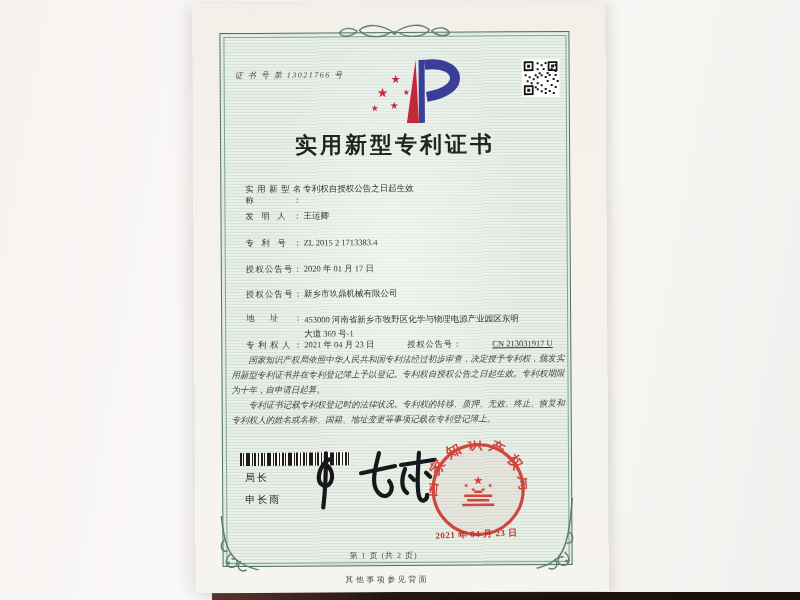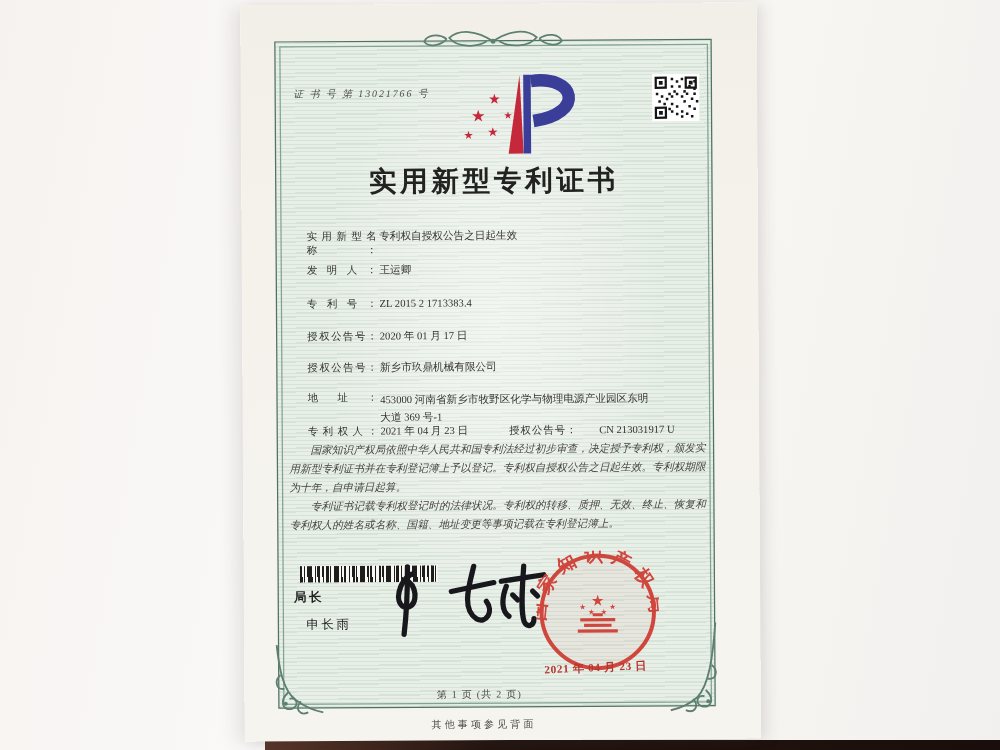--- a/index.html
+++ b/index.html
@@ -29,30 +29,30 @@
   .logo{position:absolute;left:142px;top:22px;width:112px;height:74px;}
   .qr{position:absolute;left:301px;top:27px;width:38px;height:38px;}
   .title{position:absolute;left:0;top:97px;width:100%;text-align:center;
     font-size:22px;font-weight:700;letter-spacing:3px;color:#222220;}
   .row{position:absolute;left:24px;right:6px;height:14px;font-size:8.5px;color:#35352f;}
   .flabel{display:inline-block;width:56px;font-size:8.3px;text-align:justify;text-align-last:justify;vertical-align:top;}
   .fvalue{position:absolute;left:58px;top:0;white-space:nowrap;}
   .fvalue.wrap{white-space:normal;width:216px;line-height:14px;}
   .r1{top:150px}.r2{top:177px}.r3{top:204px}.r4{top:230px}.r5{top:255px}.r6{top:279px}.r7{top:306px}
   .glabel2{position:absolute;left:161px;top:0;display:inline-block;width:54px;font-size:8.3px;text-align:justify;text-align-last:justify;}
-  .gvalue2{position:absolute;left:233px;top:0;white-space:nowrap;}
+  .gvalue2{position:absolute;left:246px;top:0;white-space:nowrap;text-decoration:underline;}
   .paras{position:absolute;left:9px;top:319px;width:333px;font-size:8.5px;line-height:15px;
     text-align:justify;color:#46463e;font-style:italic;}
   .paras p{margin:0;text-indent:2em;}
   .barcode{position:absolute;left:17px;top:419px;width:110px;height:13px;
     background:
       repeating-linear-gradient(90deg,#1d1d1d 0 1px,rgba(0,0,0,0) 1px 3px),
       repeating-linear-gradient(90deg,#1d1d1d 0 2px,rgba(0,0,0,0) 2px 7px),
       #f8f8f4;}
-  .director-title{position:absolute;left:12px;top:437px;font-size:10px;font-weight:700;letter-spacing:2px;color:#232323;}
+  .director-title{position:absolute;left:22px;top:437px;font-size:10px;font-weight:400;letter-spacing:2px;color:#232323;}
   .director-name{position:absolute;left:22px;top:459px;font-size:10px;font-weight:400;letter-spacing:2px;color:#232323;}
   .sig{position:absolute;left:76px;top:408px;width:140px;height:88px;}
   .seal{position:absolute;left:206px;top:408px;width:98px;height:98px;opacity:.93;}
   .seal-date{position:absolute;left:212px;top:495px;width:110px;font-size:9px;font-weight:600;
     color:#b7352c;letter-spacing:.5px;transform:rotate(-2deg);}
   .page-footer{position:absolute;left:0;right:28px;top:517px;text-align:center;font-size:8px;letter-spacing:1px;color:#4a4a45;}
   .back-note{position:absolute;left:0;right:30px;top:571px;text-align:center;font-size:8px;letter-spacing:2.5px;color:#4c4c46;}
   .flourish-top{position:absolute;left:50%;top:-11px;transform:translateX(-50%);}
   .flourish-bl{position:absolute;left:-5px;bottom:-6px;}
   .flourish-br{position:absolute;right:-5px;bottom:-6px;transform:scaleX(-1);}

